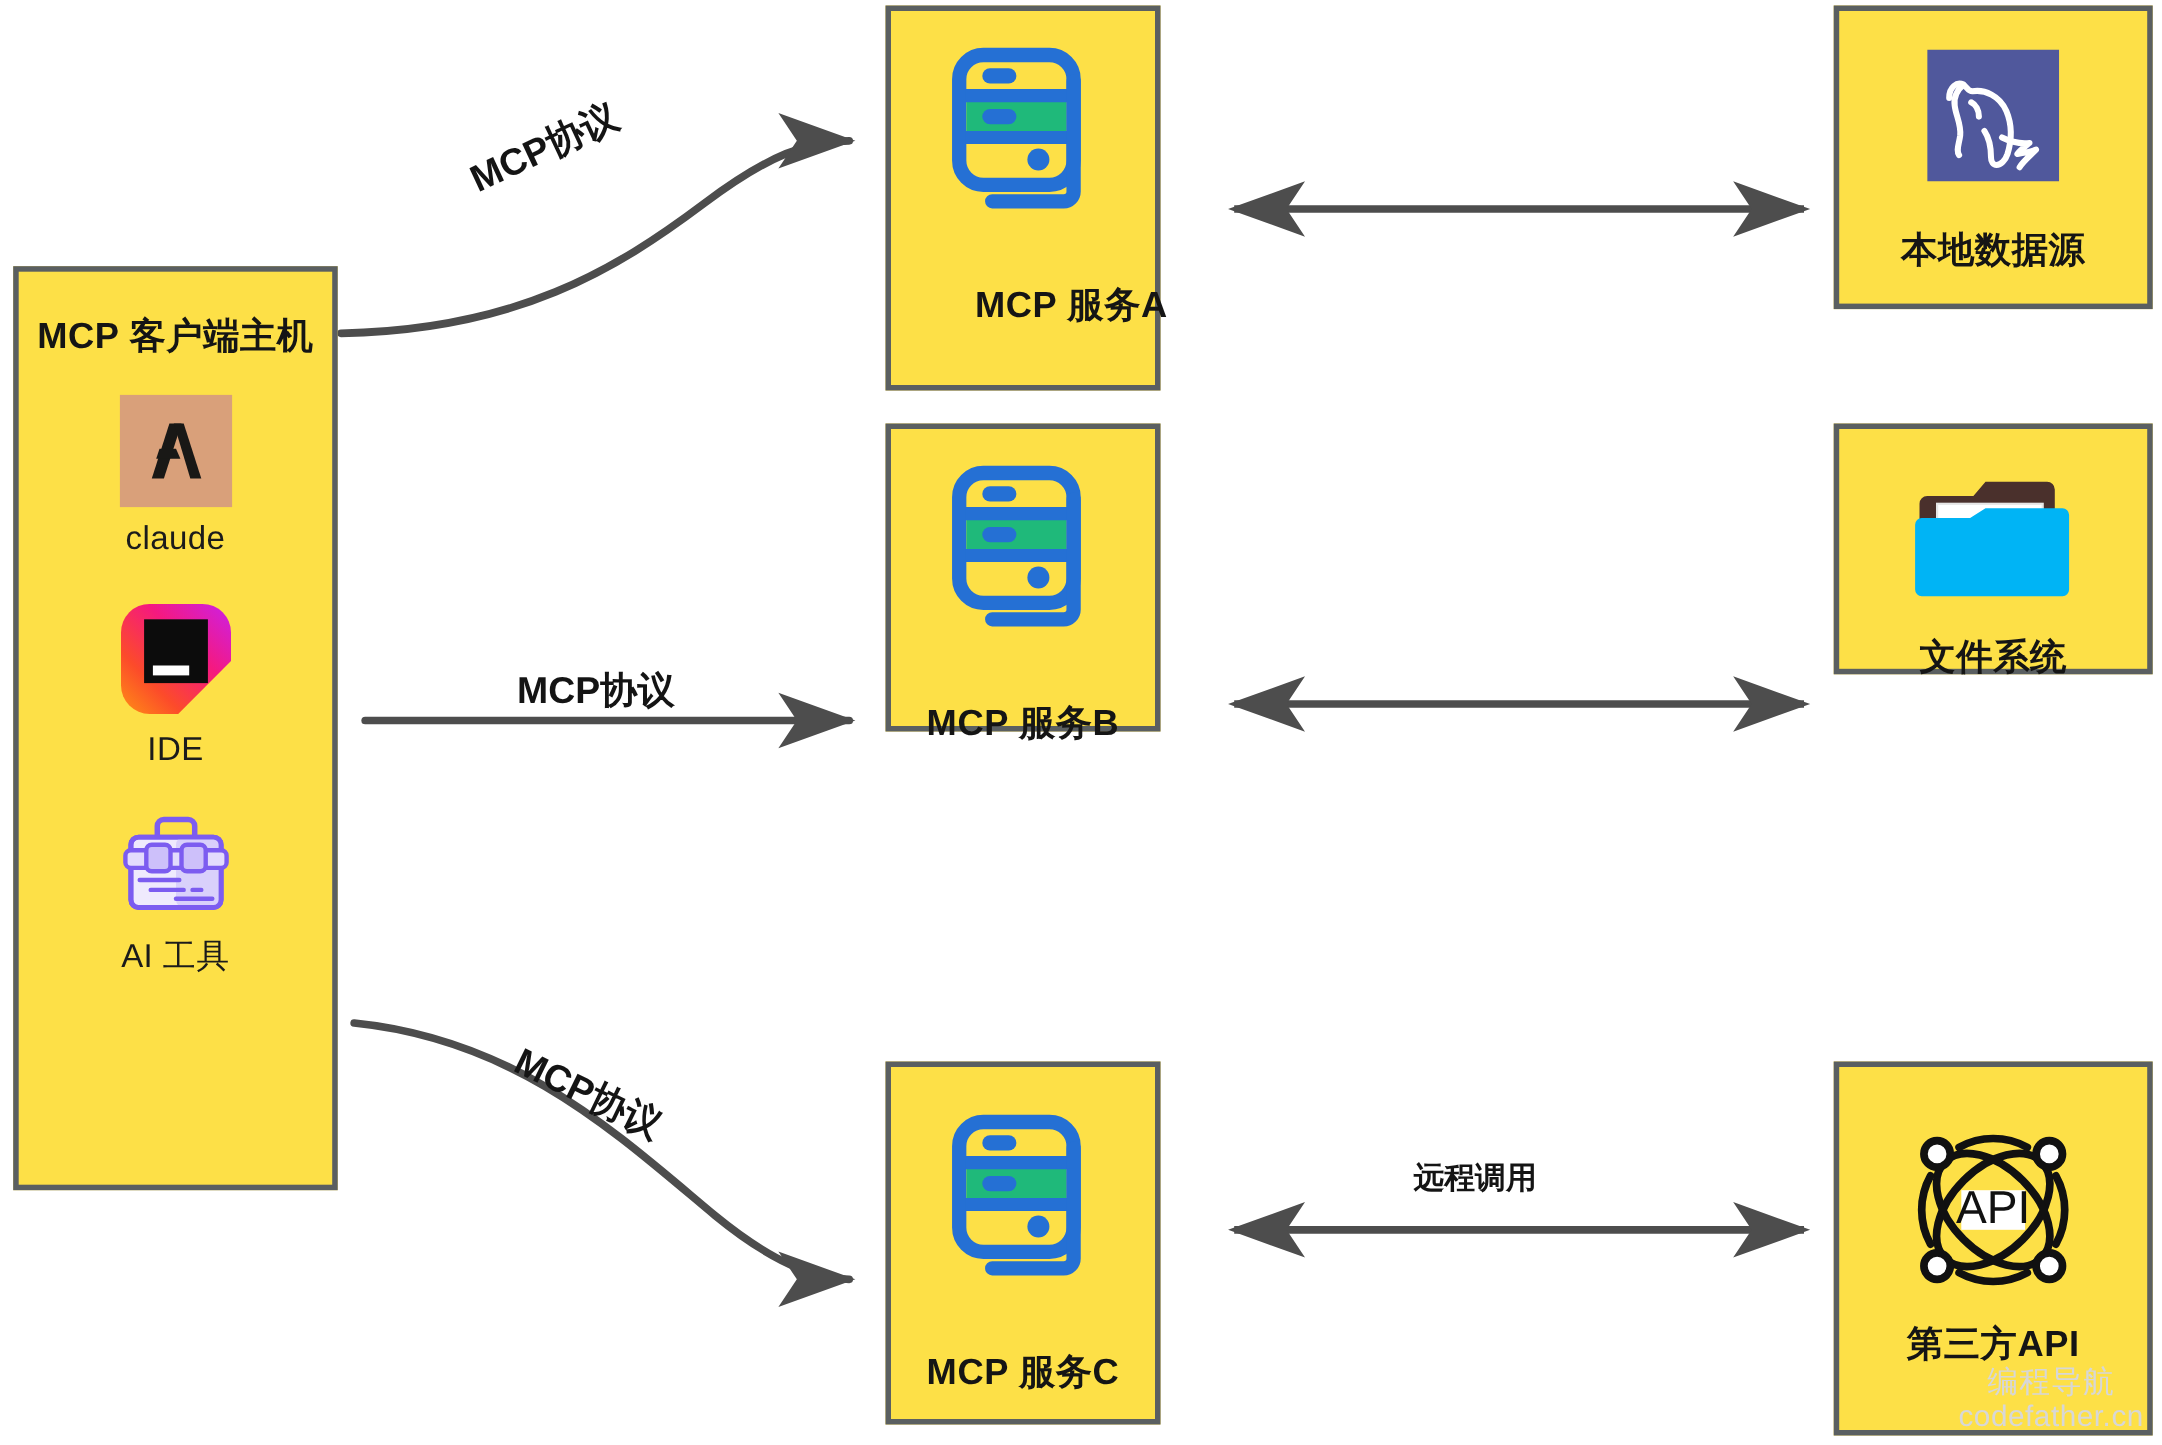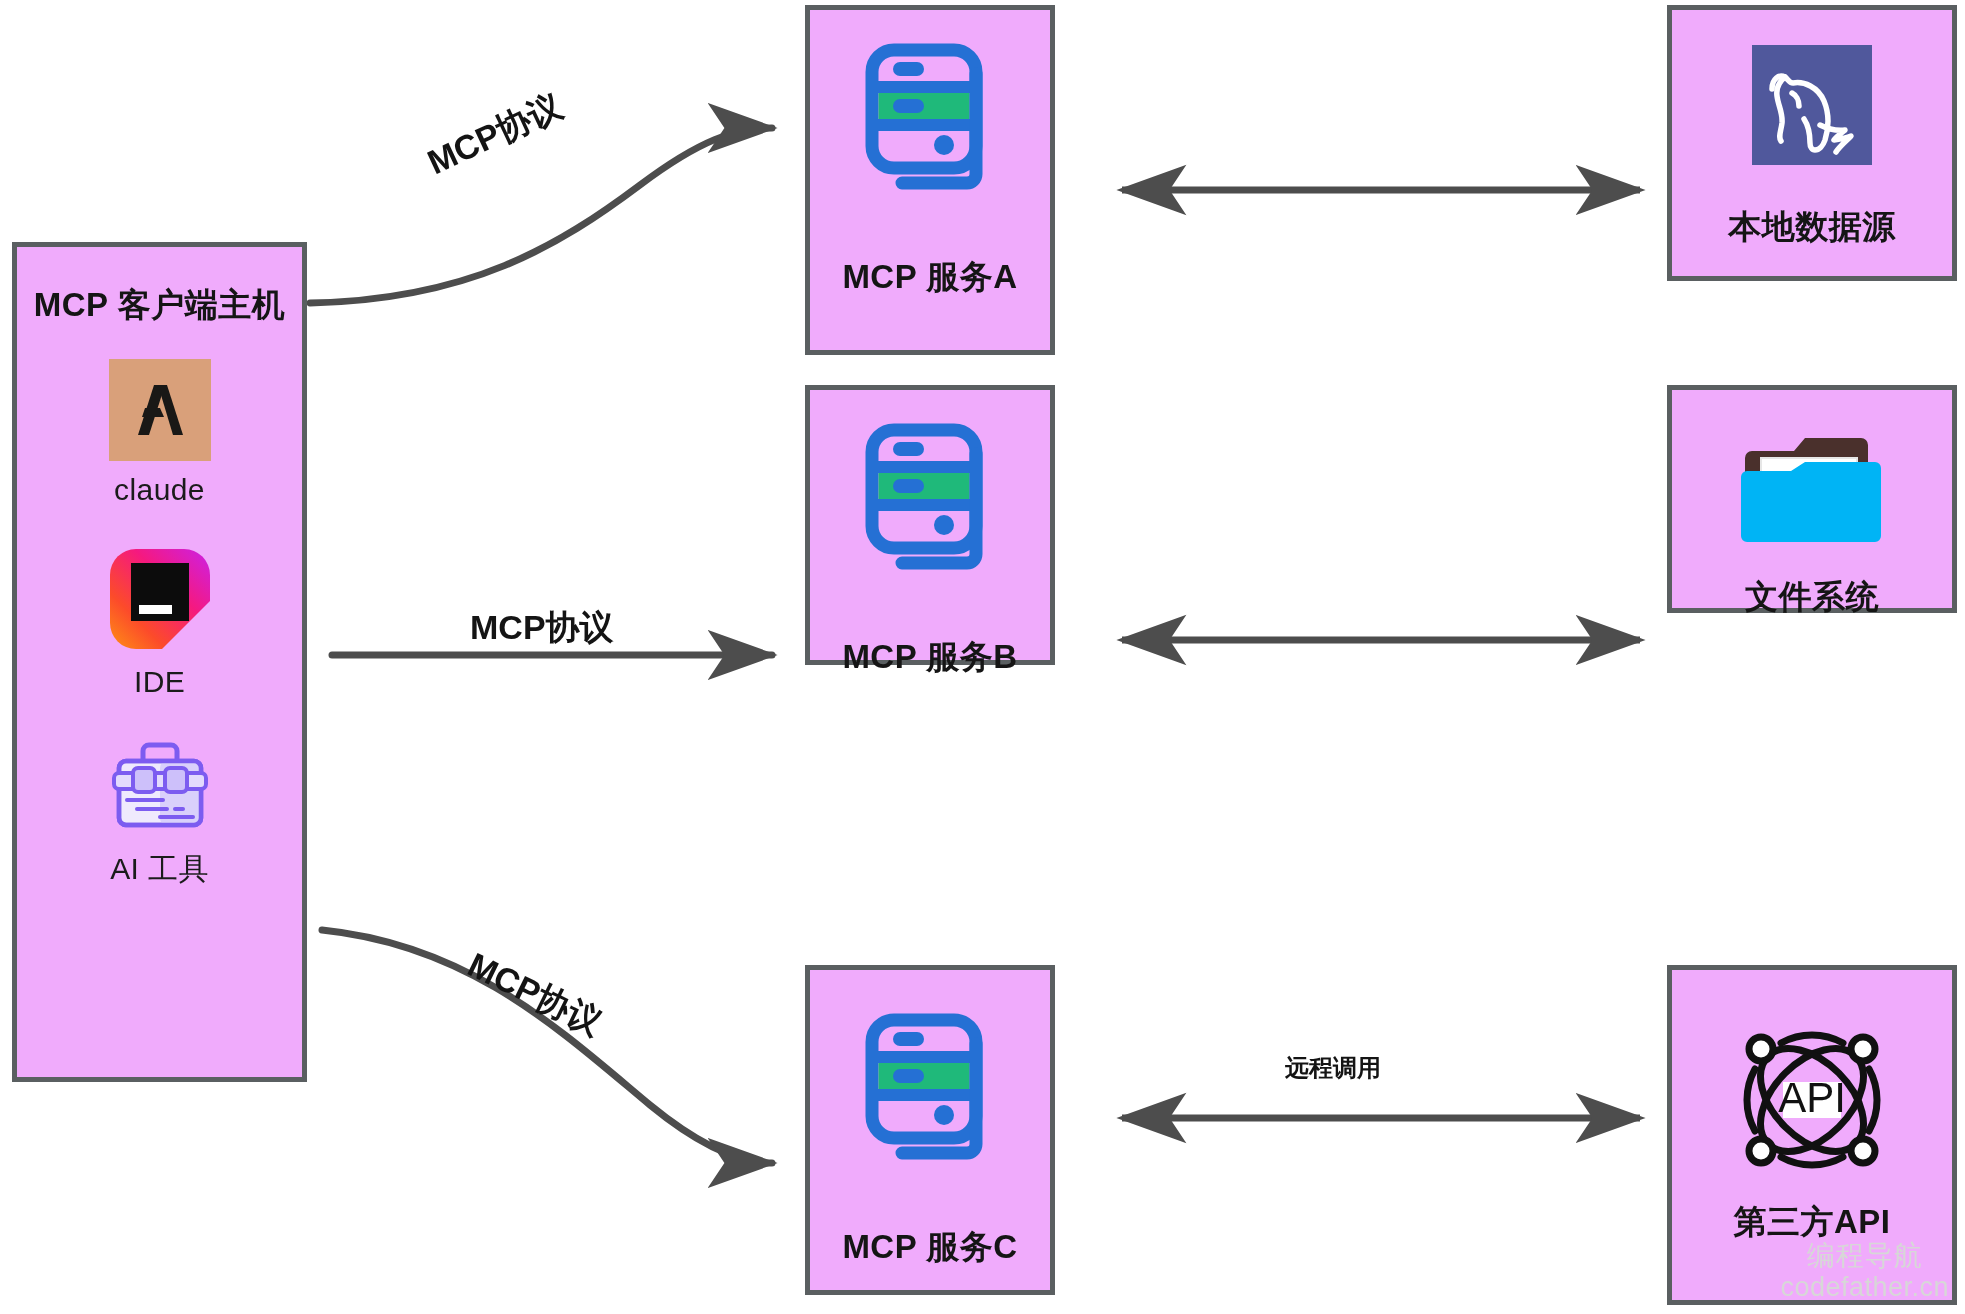--- a/index.html
+++ b/index.html
@@ -7,21 +7,21 @@
     width:1965px;height:1314px;position:relative;overflow:hidden;
     font-family:"Liberation Sans","DejaVu Sans",sans-serif;
     color:#111111;
   }
   .stage{position:absolute;left:0;top:0;width:1965px;height:1314px;}
   svg.links{position:absolute;left:0;top:0;width:1965px;height:1314px;overflow:visible;}
 
   
   .box{
     position:absolute;
-    background:#f0abfc;
+    background:#fde047;
     border:5px solid #5a5f61;
     box-sizing:border-box;
     z-index:3;
   }
   .box-title{
     position:absolute;
     width:100%;
     text-align:center;
     font-weight:bold;
     color:#151515;
@@ -48,21 +48,21 @@
   .srv-box{width:250px;height:280px;}
   #srv-a{left:805px;top:5px;}
   #srv-b{left:805px;top:385px;}
   #srv-c{left:805px;top:965px;}
   .srv-box .server-icon{position:absolute;left:50%;transform:translateX(-50%);top:30px;width:140px;height:155px;}
   #srv-c .server-icon{top:40px;}
   .srv-box .box-title{font-size:33px;}
   #srv-a .box-title{top:245px;}
   #srv-b .box-title{top:245px;}
   #srv-c .box-title{top:255px;}
-  #srv-a{height:350px;}
+  #srv-a{height:350px;padding-left:44px;}
   #srv-b{height:280px;}
   #srv-c{height:330px;}
   #srv-b{height:280px;}
 
   
   .res-box{width:290px;}
   #res-db{left:1667px;top:5px;width:290px;height:276px;}
   #res-fs{left:1667px;top:385px;width:290px;height:228px;}
   #res-api{left:1667px;top:965px;width:290px;height:340px;}
   .res-box .box-title{font-size:33px;}
@@ -82,21 +82,21 @@
     position:absolute;
     font-size:34px;
     font-weight:bold;
     color:#141414;
     white-space:nowrap;
     z-index:4;
   }
   #lbl-mcp-a{left:430px;top:142px;transform:rotate(-25deg);transform-origin:left center;}
   #lbl-mcp-b{left:470px;top:605px;}
   #lbl-mcp-c{left:470px;top:940px;transform:rotate(26deg);transform-origin:left center;}
-  #lbl-remote{left:1285px;top:1052px;font-size:24px;}
+  #lbl-remote{left:1285px;top:1052px;font-size:28px;}
 
   
   .watermark{
     position:absolute;right:16px;bottom:10px;z-index:6;
     text-align:center;color:#d7d7d7;line-height:1.18;pointer-events:none;
   }
   .wm-cn{font-size:28px;letter-spacing:1px;}
   .wm-en{font-size:27px;letter-spacing:.5px;}
 </style>
 </head>

